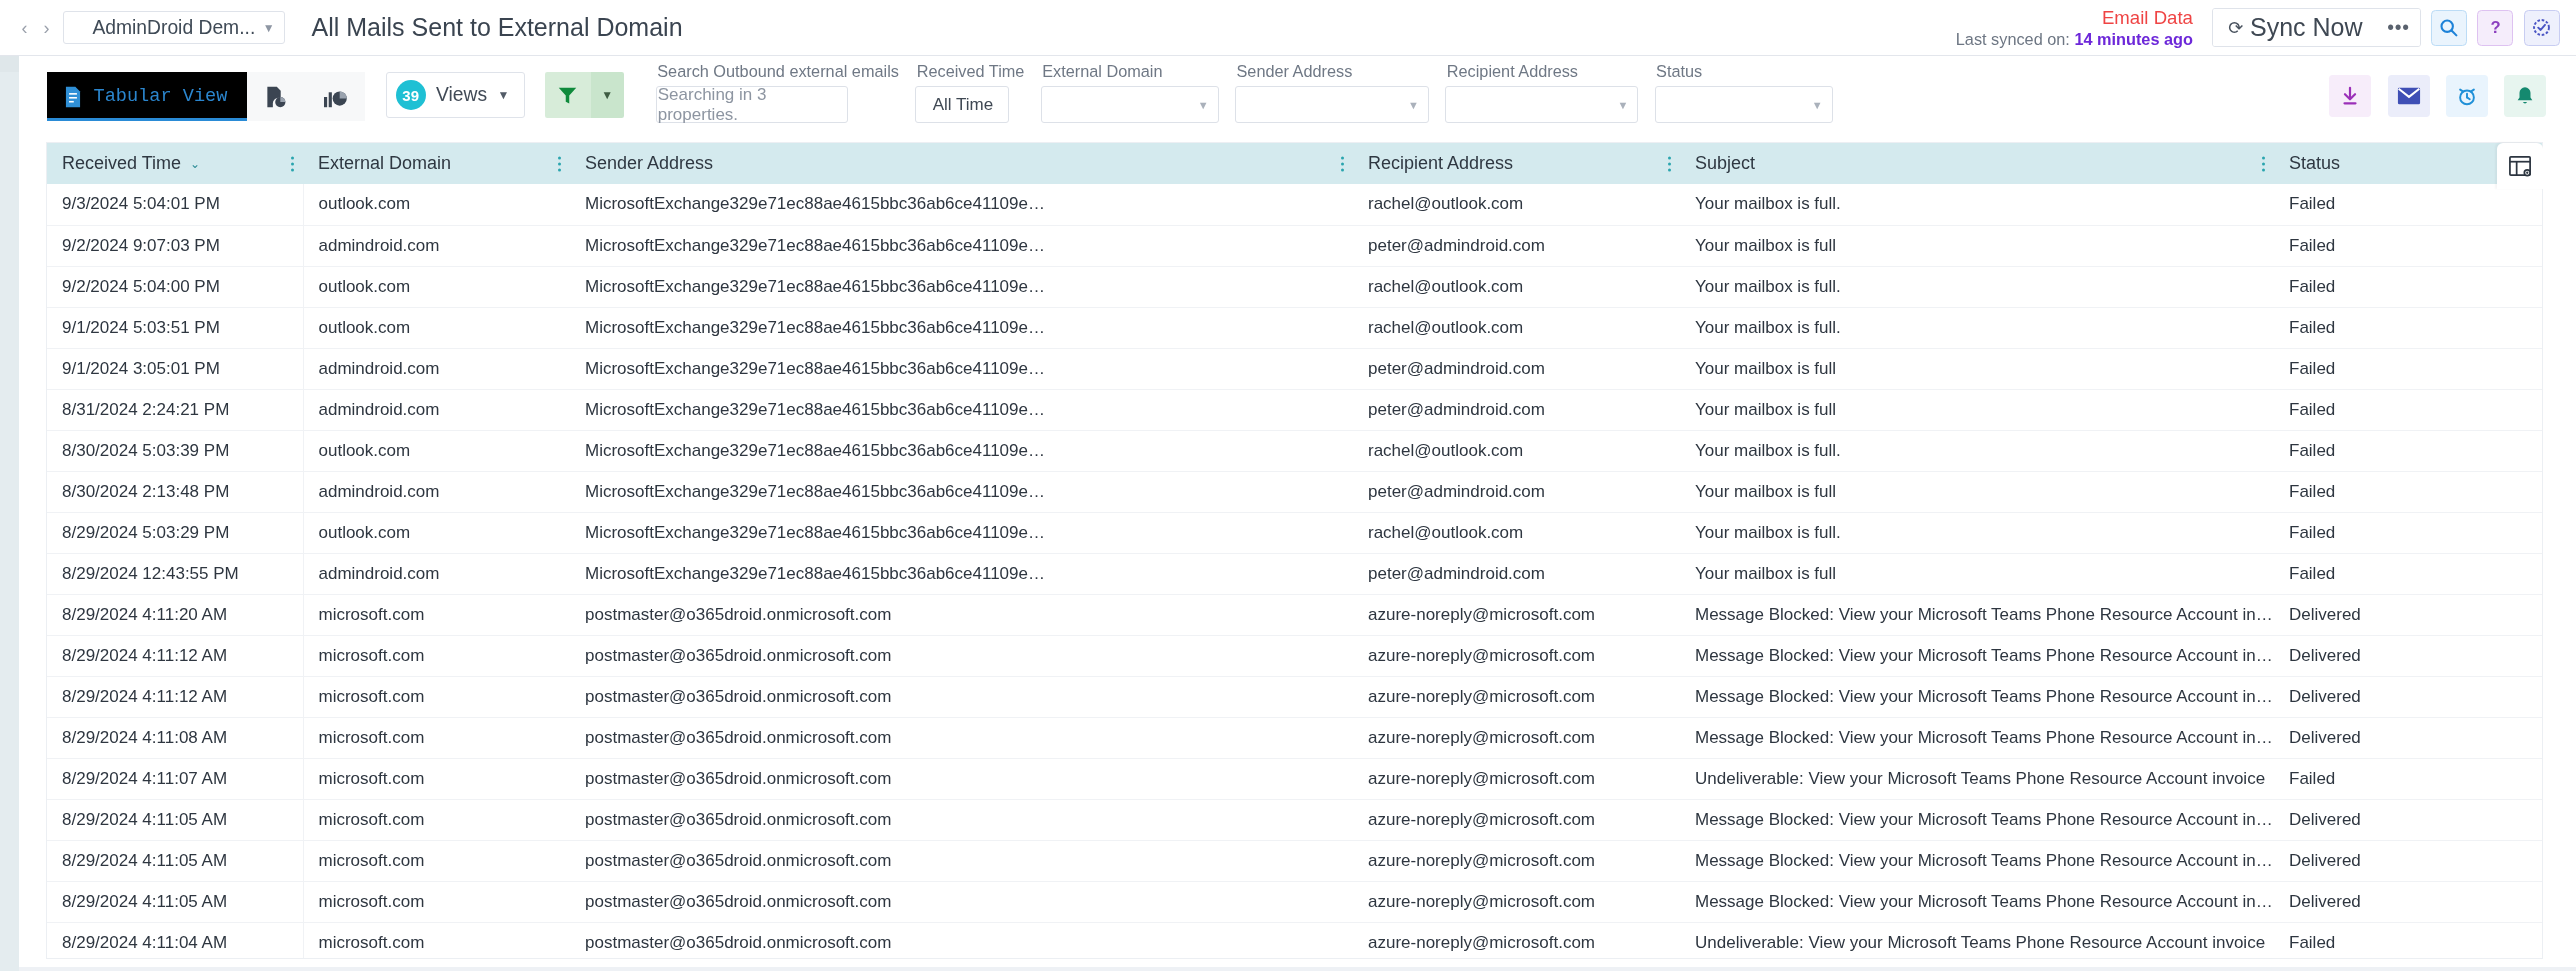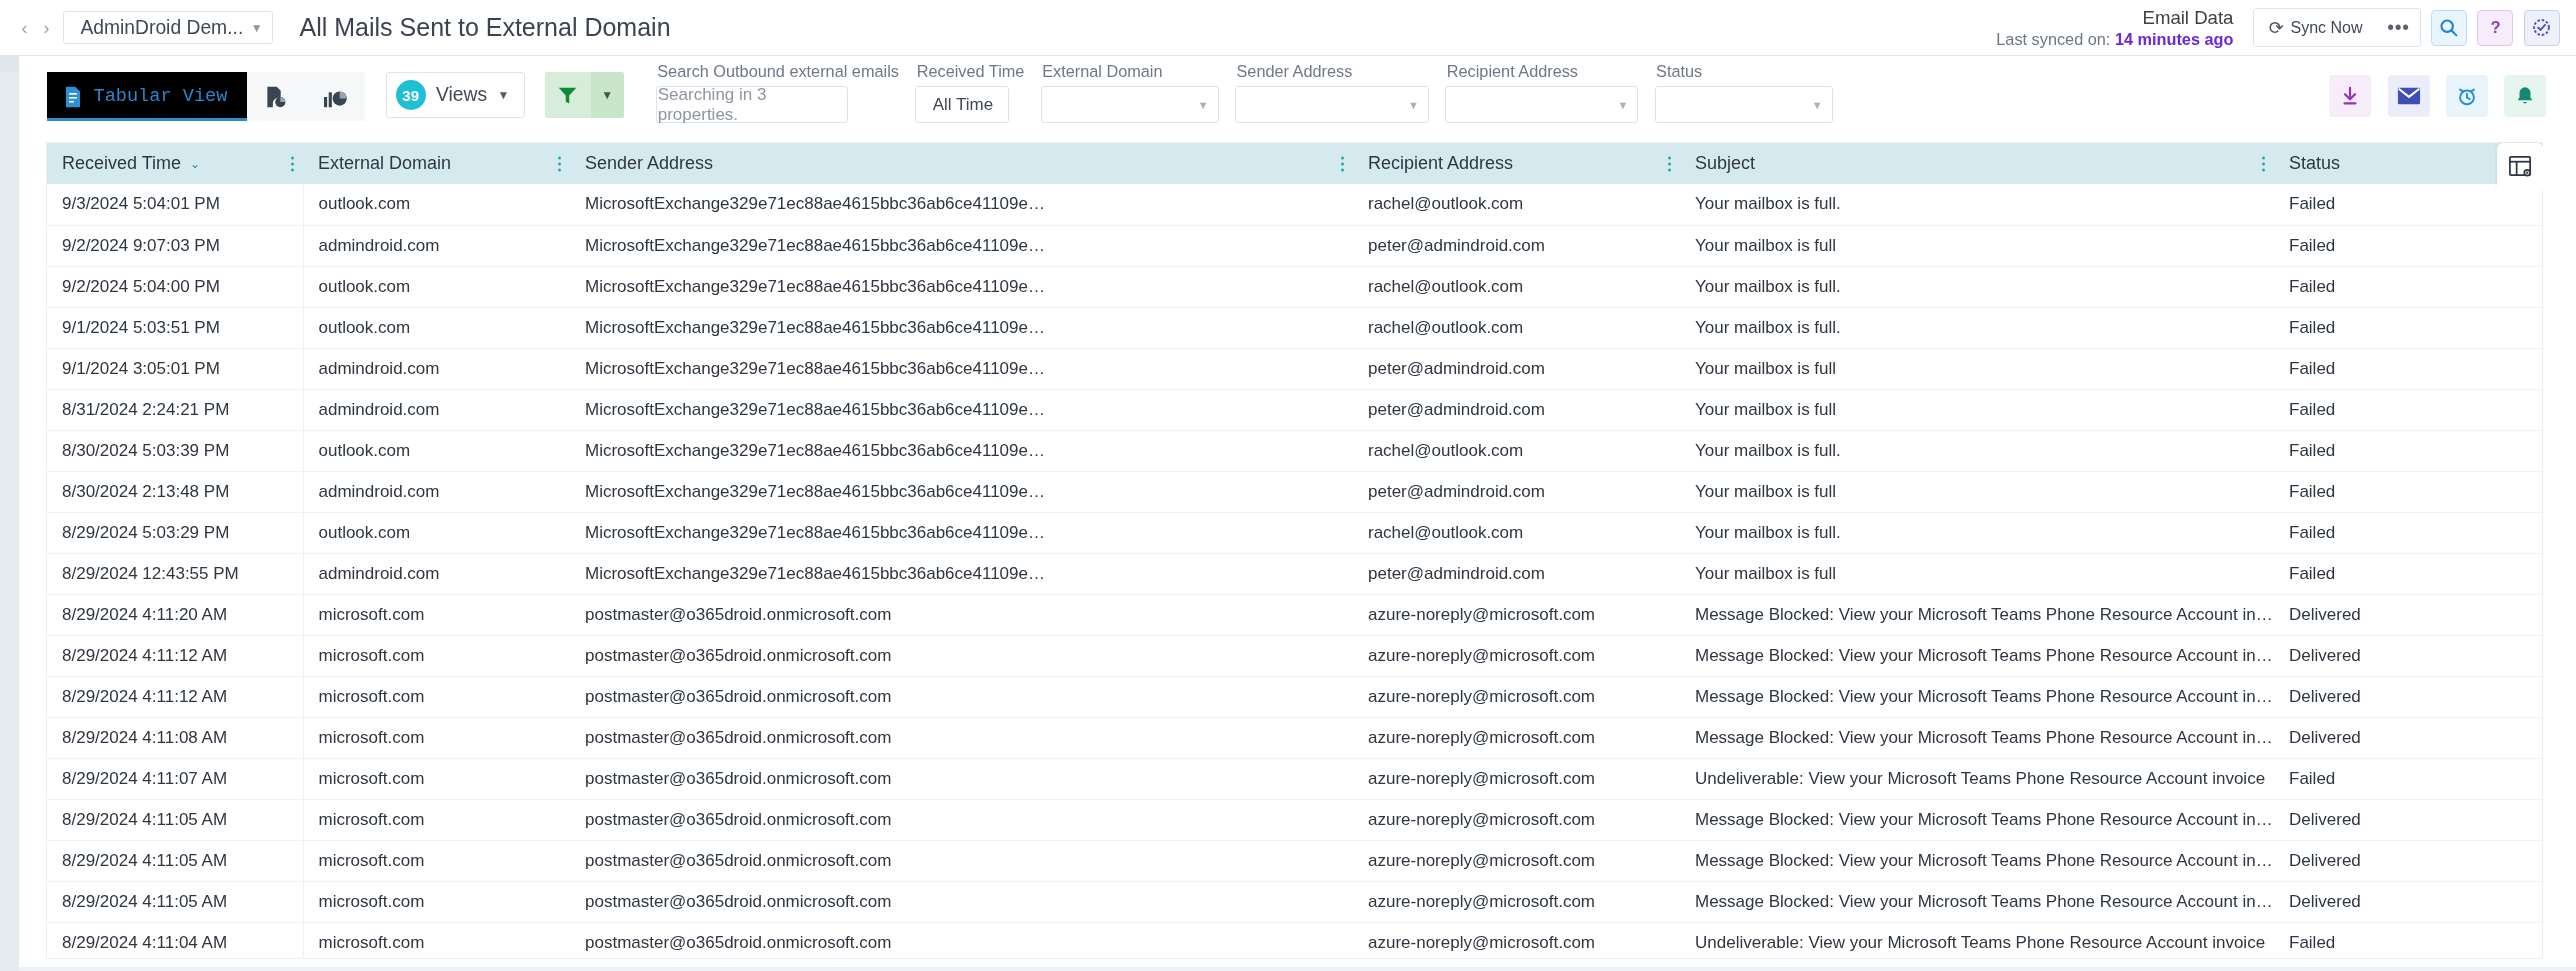--- a/index.html
+++ b/index.html
@@ -27,51 +27,51 @@
     display: flex; align-items: center; justify-content: center;
     color: #9aa0ab; font-size: 18px; line-height: 1;
     cursor: pointer; background: transparent; border: none;
     font-family: "Liberation Sans", sans-serif;
   }
   .tenant-select {
     margin-left: 6px;
     height: 33px; min-width: 148px;
     border: 0.7px solid #dfe3ea; border-radius: 3px;
     background: #fff;
-    display: flex; align-items: center; padding: 0 9px 0 16px;
+    display: flex; align-items: center; padding: 0 9px 0 28px;
     gap: 7.4px; cursor: pointer;
   }
   .tenant-select .label { font-size: 19.3px; color: #3f4a56; white-space: nowrap; }
   .tenant-select .caret { color: #8e96a3; font-size: 12px; }
   .page-title {
     margin-left: 27px;
     font-size: 25px; color: #3a4450; font-weight: 400;
     white-space: nowrap;
     text-align: center;
   }
   .topbar-right {
     margin-left: auto; display: flex; align-items: center; gap: 0;
     padding-right: 16.3px;
   }
   .sync-info { text-align: right; margin-right: 19.3px; line-height: 1.25; }
-  .sync-info .l1 { font-size: 18.6px; color: #404040; font-weight: 400; }
+  .sync-info .l1 { font-size: 18.6px; color: #ef4444; font-weight: 400; }
   .sync-info .l2 { font-size: 16.3px; color: #6d7683; }
   .sync-info .l2 b { color: #6d28d9; font-weight: 700; }
   .sync-group {
     display: flex; align-items: stretch;
     border: 0.7px solid #dfe3ea; border-radius: 3px; overflow: hidden;
     height: 39px; background: #fff;
   }
   .sync-now {
     display: flex; align-items: center; gap: 6.7px;
     padding: 0 15px; cursor: pointer; background: #fff; border: none;
     font-family: "Liberation Sans", sans-serif;
   }
   .sync-now .gl { font-size: 18px; color: #4a535f; }
-  .sync-now .tx { font-size: 16px; color: #3f4853; white-space: nowrap; }
+  .sync-now .tx { font-size: 25px; color: #3f4853; white-space: nowrap; }
   .sync-more {
     width: 42px; display: flex; align-items: center; justify-content: center;
     border-left: 0.7px solid #e7eaef; background: #fff; cursor: pointer;
     color: #5a6personal; border: none;
   }
   .sync-more span { font-size: 19.3px; color: #5a626e; letter-spacing: 0.7px; }
   .icon-btn {
     width: 36px; height: 36px; margin-left: 10.4px;
     border-radius: 4.5px; display: flex; align-items: center; justify-content: center;
     cursor: pointer; border: 0.7px solid transparent;

